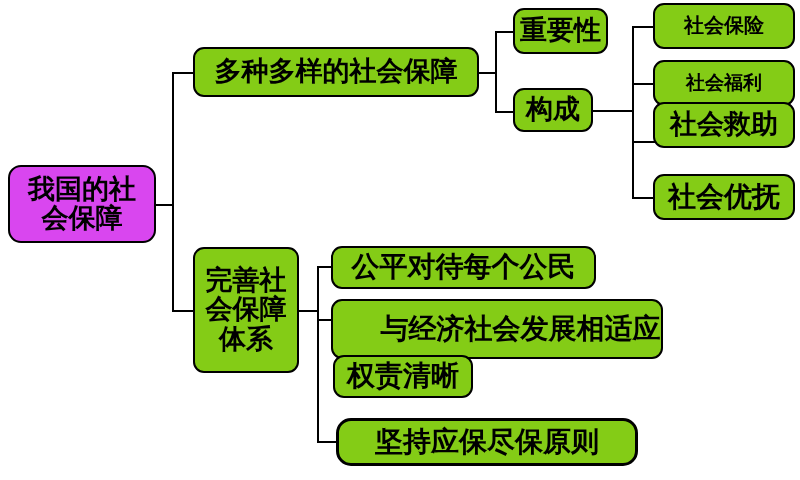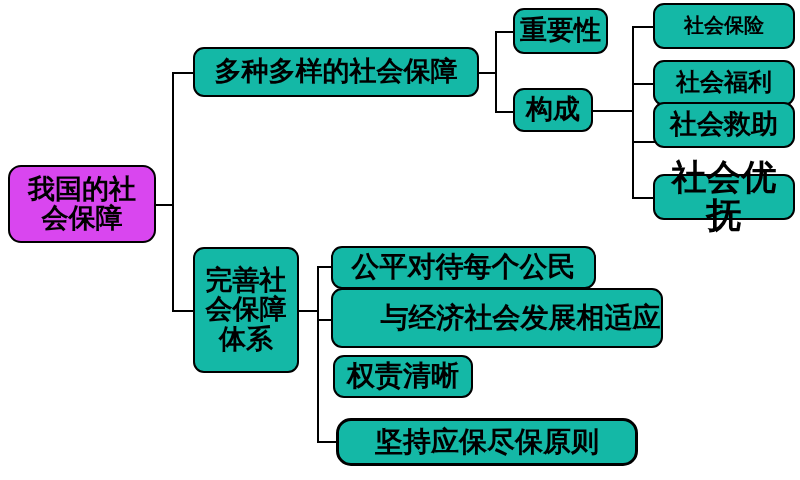--- a/index.html
+++ b/index.html
@@ -14,21 +14,21 @@
     position: relative;
     width: 800px;
     height: 480px;
     background: #ffffff;
     overflow: hidden;
   }
   .node {
     position: absolute;
     box-sizing: border-box;
     border: 2px solid #000000;
-    background: #14b8a6;
+    background: #84cc16;
     border-radius: 11px;
     display: flex;
     align-items: center;
     justify-content: center;
     text-align: center;
     color: #000000;
     font-family: "Liberation Serif", "DejaVu Serif", serif;
     font-weight: 700;
     line-height: 1.08;
     letter-spacing: 0px;
@@ -94,45 +94,45 @@
   </div>
 
   <div class="node" style="left:513px; top:88px; width:80px; height:44px; font-size:27px;">
     <span>构成</span>
   </div>
 
   <div class="node" style="left:653px; top:3px; width:142px; height:46px; font-size:20px;">
     <span>社会保险</span>
   </div>
 
-  <div class="node" style="left:653px; top:60px; width:142px; height:46px; font-size:24px;">
+  <div class="node" style="left:653px; top:60px; width:142px; height:46px; font-size:19px;">
     <span>社会福利</span>
   </div>
 
   <div class="node" style="left:653px; top:102px; width:142px; height:46px; font-size:27px;">
     <span>社会救助</span>
   </div>
 
-  <div class="node" style="left:653px; top:174px; width:142px; height:46px; font-size:35px;">
+  <div class="node" style="left:653px; top:174px; width:142px; height:46px; font-size:28px;">
     <span>社会优抚</span>
   </div>
 
   <div class="node" style="left:193px; top:247px; width:106px; height:126px; font-size:27px;">
     <span style="display:block;">
       <span style="display:block;">完善社</span>
       <span style="display:block;">会保障</span>
       <span style="display:block;">体系</span>
     </span>
   </div>
 
   <div class="node" style="left:331px; top:246px; width:265px; height:43px; font-size:28px;">
     <span>公平对待每个公民</span>
   </div>
 
-  <div class="node" style="left:331px; top:288px; width:332px; height:60px; font-size:28px;padding-left:47px;">
+  <div class="node" style="left:331px; top:299px; width:332px; height:60px; font-size:28px;padding-left:47px;">
     <span>与经济社会发展相适应</span>
   </div>
 
   <div class="node" style="left:333px; top:355px; width:140px; height:43px; font-size:28px;">
     <span>权责清晰</span>
   </div>
 
   <div class="node thick" style="left:336px; top:418px; width:302px; height:48px; font-size:28px;">
     <span>坚持应保尽保原则</span>
   </div>

